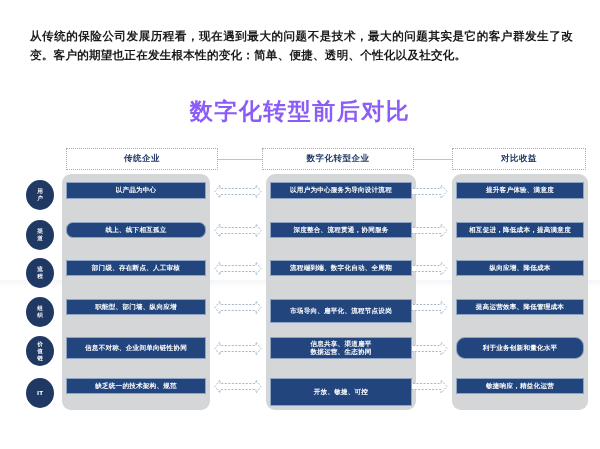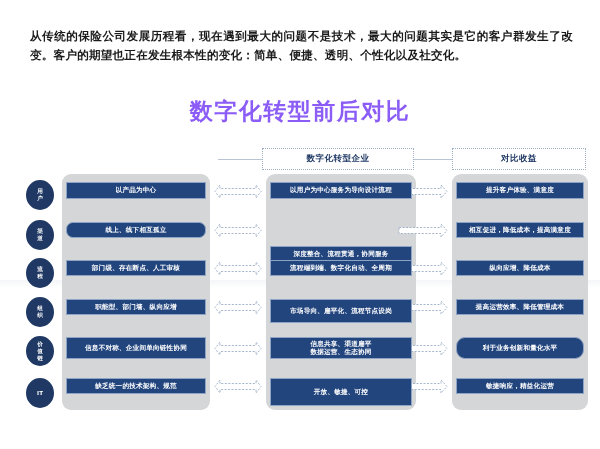--- a/index.html
+++ b/index.html
@@ -127,20 +127,21 @@
 <body>
 
 <div id="intro">从传统的保险公司发展历程看，现在遇到最大的问题不是技术，最大的问题其实是它的客户群发生了改变。客户的期望也正在发生根本性的变化：简单、便捷、透明、个性化以及社交化。</div>
 
 <div id="title">数字化转型前后对比</div>
 
 <div id="diagram">
   <div id="band"></div>
 
   <div class="hdr-row">
+    <div class="hdr h1">传统企业</div>
     <div class="hdr-link l1"></div>
     <div class="hdr h2">数字化转型企业</div>
     <div class="hdr-link l2"></div>
     <div class="hdr h3">对比收益</div>
   </div>
 
   <div class="panel p1"></div>
   <div class="panel p2"></div>
   <div class="panel p3"></div>
 
@@ -208,21 +209,21 @@
       <svg class="arrow-svg" width="50" height="15" style="left: 398px; top: 239px;">
         <path d="M 1 4.5 L 43 4.5 L 43 1 L 49 7.5 L 43 14 L 43 10.5 L 1 10.5 Z" fill="#ffffff" stroke="#8fa3bf" stroke-width="0.8" stroke-dasharray="2 1.5"></path>
       </svg>
     </div>
 
   <div id="cell-layer">
       <div class="cell c1" style="top: 42px; height: 17px;">以产品为中心</div>
       <div class="cell c2" style="top: 42px; height: 17px;">以用户为中心服务为导向设计流程</div>
       <div class="cell c3" style="top: 42px; height: 17px;">提升客户体验、满意度</div>
       <div class="cell c1" style="top: 82px; height: 16px; border-radius: 7px;">线上、线下相互孤立</div>
-      <div class="cell c2" style="top: 82px; height: 16px; margin-top: 24px;">深度整合、流程贯通，协同服务</div>
+      <div class="cell c2" style="top: 82px; height: 16px;">深度整合、流程贯通，协同服务</div>
       <div class="cell c3" style="top: 82px; height: 16px;">相互促进，降低成本，提高满意度</div>
       <div class="cell c1" style="top: 120px; height: 16px;">部门级、存在断点、人工审核</div>
       <div class="cell c2" style="top: 120px; height: 16px;">流程端到端、数字化自动、全周期</div>
       <div class="cell c3" style="top: 120px; height: 16px;">纵向应增、降低成本</div>
       <div class="cell c1" style="top: 159px; height: 16px;">职能型、部门墙、纵向应增</div>
       <div class="cell c2" style="top: 159px; height: 24px; text-align: right;">市场导向、扁平化、流程节点设岗</div>
       <div class="cell c3" style="top: 159px; height: 16px;">提高运营效率、降低管理成本</div>
       <div class="cell c1" style="top: 197px; height: 22px;">信息不对称、企业间单向链性协同</div>
       <div class="cell c2" style="top: 197px; height: 22px; flex-direction: column;">
         <span class="two-line">信息共享、渠道扁平</span>

